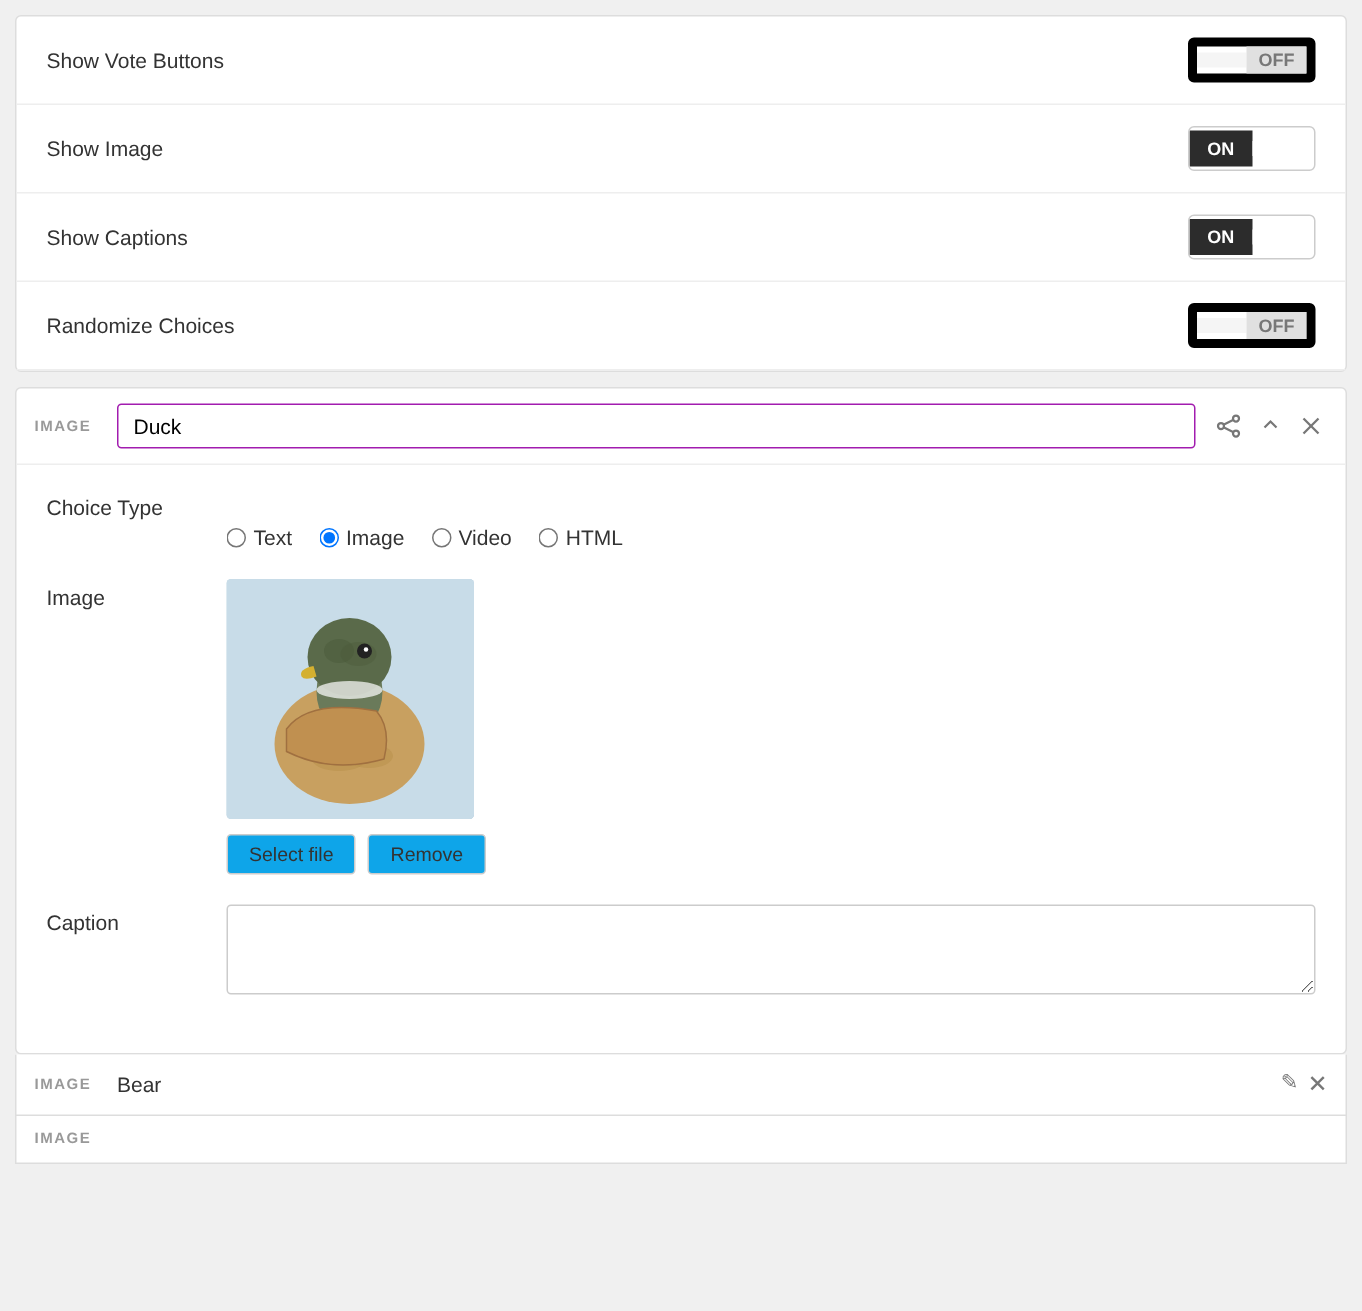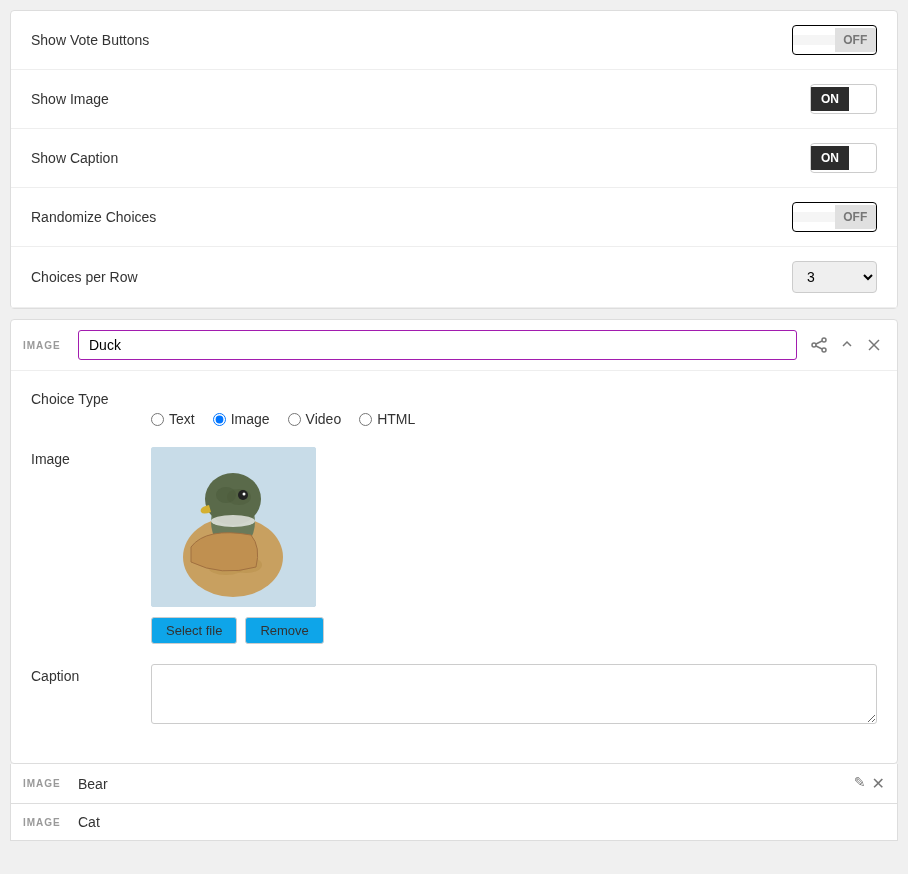--- a/index.html
+++ b/index.html
@@ -37,21 +37,21 @@
       color: #333;
     }
 
     
     .toggle-switch {
       display: flex;
       align-items: center;
       border: 1px solid #ccc;
       border-radius: 4px;
       overflow: hidden;
-      width: 67px;
+      width: 85px;
       height: 30px;
     }
 
     .toggle-on {
       background: #2c2c2c;
       color: #fff;
       padding: 5px 10px;
       font-size: 12px;
       font-weight: bold;
       display: flex;
@@ -68,21 +68,21 @@
       font-weight: bold;
       display: flex;
       align-items: center;
       justify-content: center;
       flex: 1;
     }
 
     .toggle-off {
       display: flex;
       align-items: center;
-      border: 1px solid #000000;
+      border: 6px solid #000000;
       border-radius: 4px;
       overflow: hidden;
       width: 85px;
       height: 30px;
     }
 
     .toggle-off .left {
       background: #f5f5f5;
       color: #bbb;
       padding: 5px 8px;
@@ -315,47 +315,35 @@
 
     <div class="setting-row">
       <span class="setting-label">Show Image</span>
       <div class="toggle-switch">
         <div class="toggle-on">ON</div>
         <div class="toggle-off-active"></div>
       </div>
     </div>
 
     <div class="setting-row">
-      <span class="setting-label">Show Caption</span>
+      <span class="setting-label">Show Captions</span>
       <div class="toggle-switch">
         <div class="toggle-on">ON</div>
         <div class="toggle-off-active"></div>
       </div>
     </div>
 
     <div class="setting-row">
       <span class="setting-label">Randomize Choices</span>
       <div class="toggle-off">
         <div class="left"></div>
         <div class="right">OFF</div>
       </div>
     </div>
 
-    <div class="setting-row">
-      <span class="setting-label">Choices per Row</span>
-      <div class="choices-select">
-        <select>
-          <option>1</option>
-          <option>2</option>
-          <option selected="">3</option>
-          <option>4</option>
-          <option>5</option>
-        </select>
-      </div>
-    </div>
 
   </div>
 
   <div class="image-card">
     <div class="image-card-header">
       <span class="image-badge">IMAGE</span>
       <input type="text" class="image-title-input" value="Duck" style="">
       <div class="card-header-actions">
         <button class="icon-btn">
           <svg width="16" height="16" viewBox="0 0 16 16" fill="none" xmlns="http://www.w3.org/2000/svg">
@@ -460,19 +448,18 @@
     <span class="image-badge">IMAGE</span>
     <span class="bottom-item-name">Bear</span>
     <div class="bottom-item-actions">
       <span class="edit-icon">✎</span>
       <span class="close-icon">✕</span>
     </div>
   </div>
 
   <div class="bottom-item">
     <span class="image-badge">IMAGE</span>
-    <span class="bottom-item-name">Cat</span>
     <div class="bottom-item-actions">
       
     </div>
   </div>
 
 </div>
 
 </body></html>

